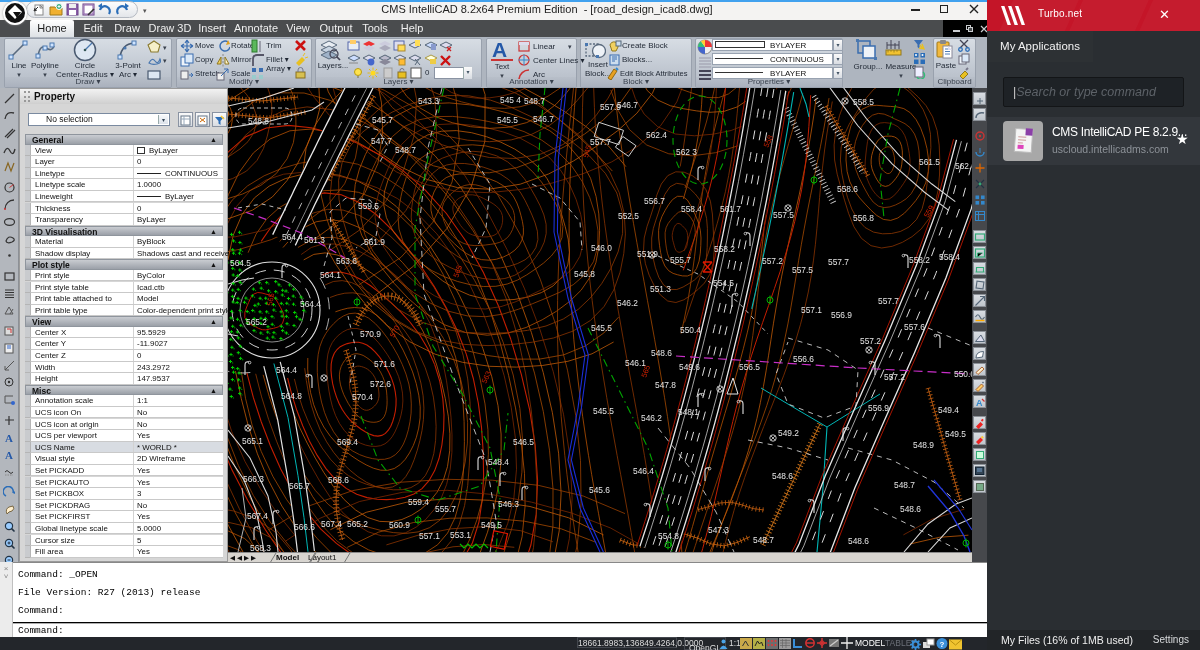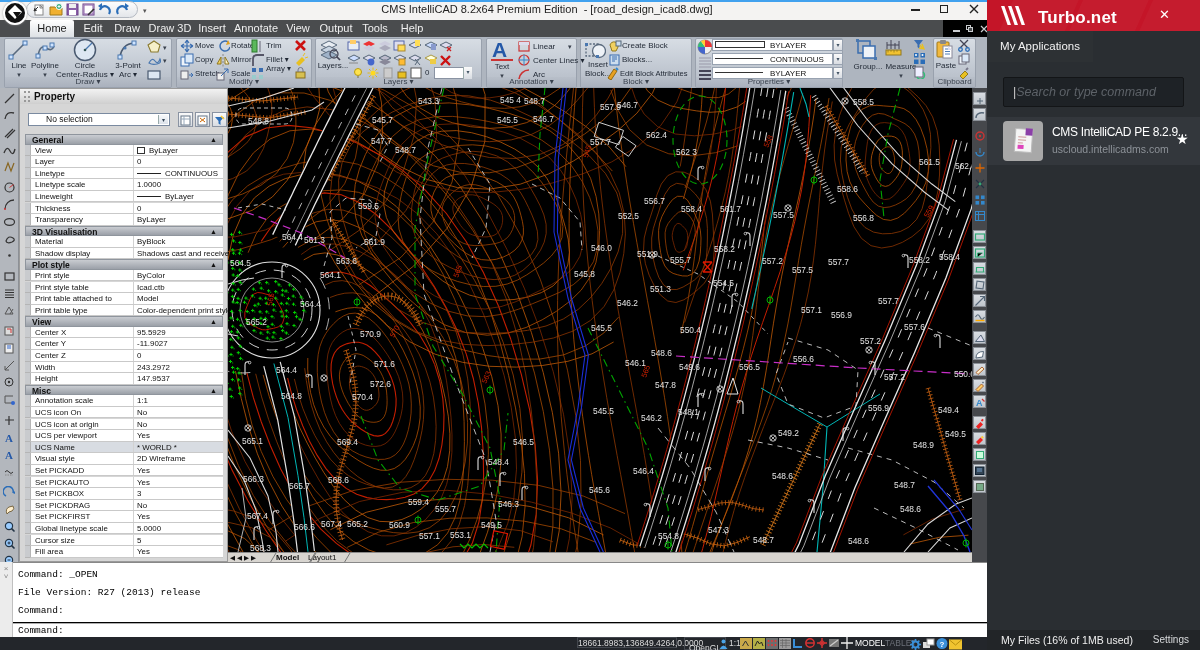--- a/index.html
+++ b/index.html
@@ -45,21 +45,21 @@
 #cmdinput{left:13px;top:623px;width:974px;height:14px;background:#fff;border-top:1px solid #adadad;font-family:"Liberation Mono",monospace;font-size:9.5px;color:#000;line-height:13px;padding-left:5px}
 
 #statusbar{left:0;top:637px;width:987px;height:13px;background:#23262b;color:#dcdcdc;font-size:8.5px}
 .sitem{position:absolute;top:0;height:13px;line-height:13px}
 .sbox{border:1px solid #43474e;padding:4px 4px}
 
 #turbo{left:987px;top:0;width:213px;height:650px;background:#2a2e32}
 #turbohead{left:987px;top:0;width:213px;height:31px;background:#c41528;overflow:hidden}
 #turbohead .stripe{position:absolute;background:rgba(255,255,255,0.03);width:60px;height:80px;transform:rotate(24deg)}
 #turbologo{left:14px;top:6px;width:26px;height:19px}
-#turbotitle{top:8px;font-size:17px;font-weight:bold;color:#fff;letter-spacing:0.2px}
+#turbotitle{top:8px;font-size:10px;font-weight:normal;color:#fff;letter-spacing:0.2px}
 #turboclose{left:172px;top:7px;font-size:13px;color:#fff}
 #ttabs{left:987px;top:31px;width:213px;height:31px}
 #ttab1{position:absolute;left:0;top:0;width:106px;height:31px;background:#2d3134;color:#f2f2f2;font-size:11.5px;text-align:center;line-height:31px}
 #ttab2{position:absolute;left:106px;top:0;width:107px;height:31px;background:#17191b;color:#d8d8d8;font-size:11.5px;text-align:center;line-height:31px}
 #tsearch{left:1003px;top:77px;width:181px;height:30px;background:#1e2226;border:1px solid #131517;border-radius:2px;color:#5d6268;font-size:12.5px;font-style:italic;line-height:28px;padding-left:9px}
 #tapp{left:987px;top:117px;width:213px;height:48px;background:#33373c}
 #tappicon{left:1003px;top:121px;width:40px;height:40px;background:#a8a8a8;border-radius:4px}
 #tappname{left:1052px;top:125px;font-size:12px;letter-spacing:-0.3px;color:#fff;white-space:nowrap}
 #tappurl{left:1052px;top:143px;font-size:10.5px;color:#8d9298}
 #tappstar{left:1176px;top:131px;font-size:14px;color:#fff}

